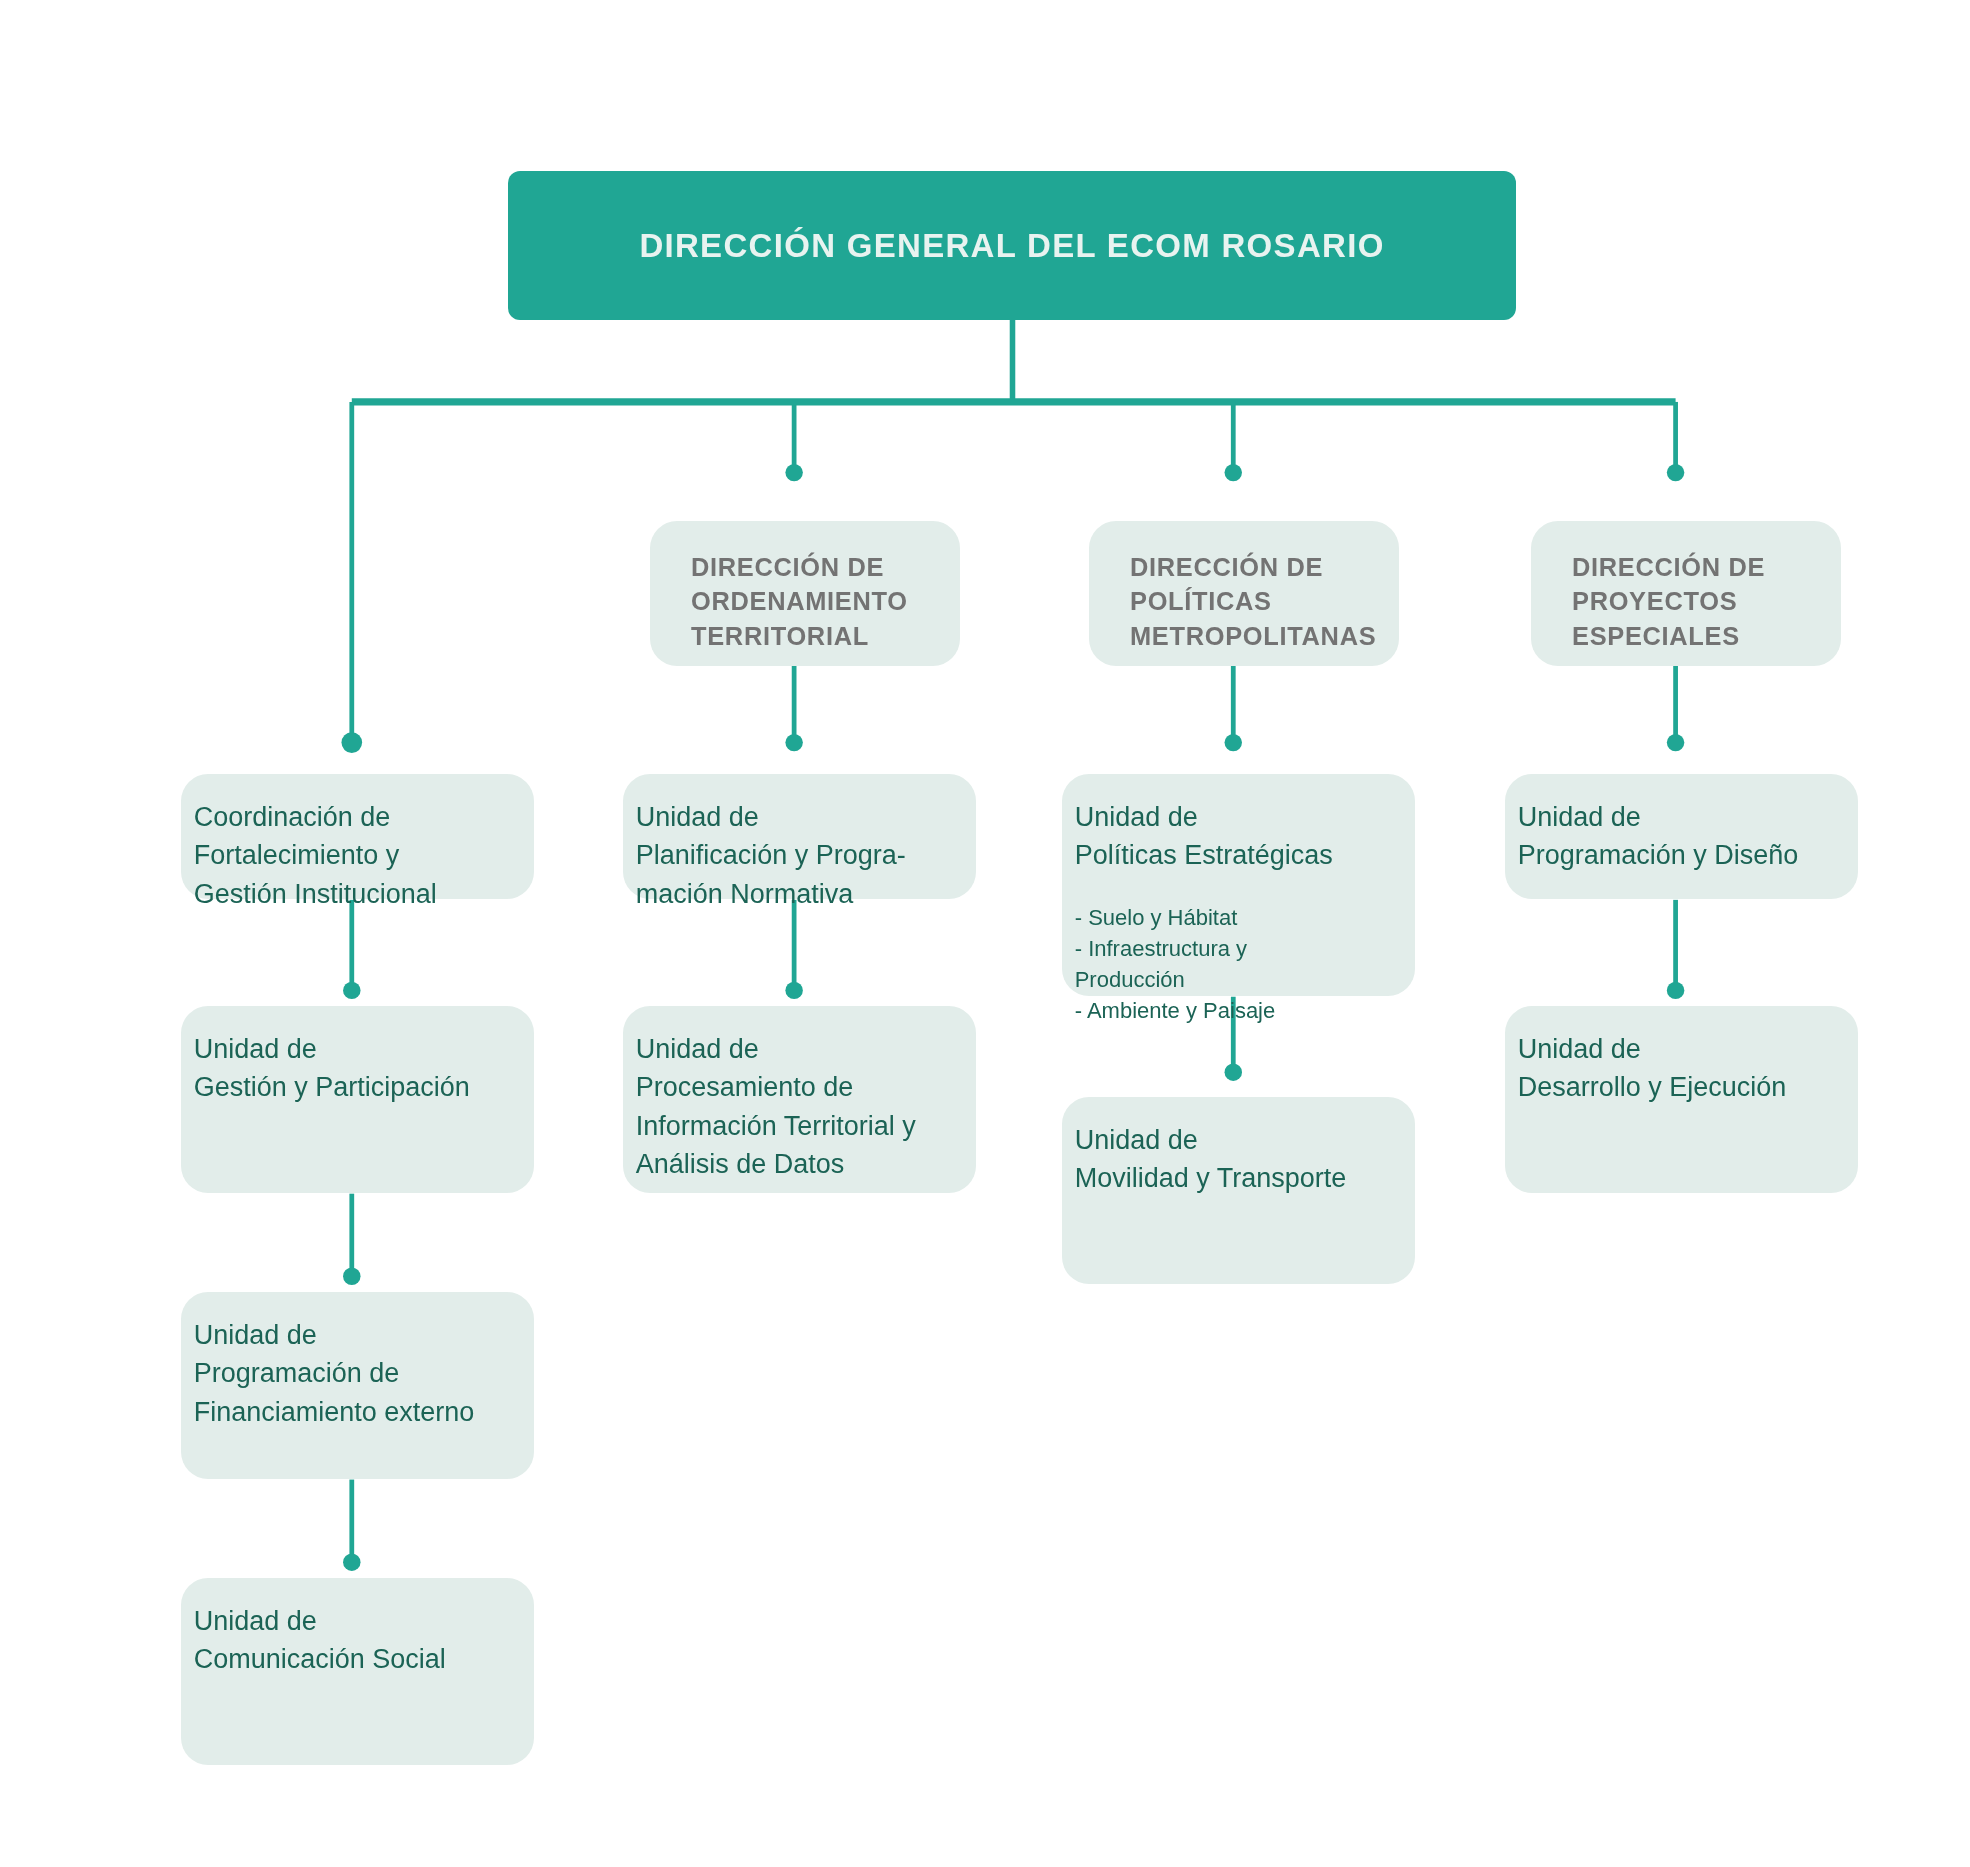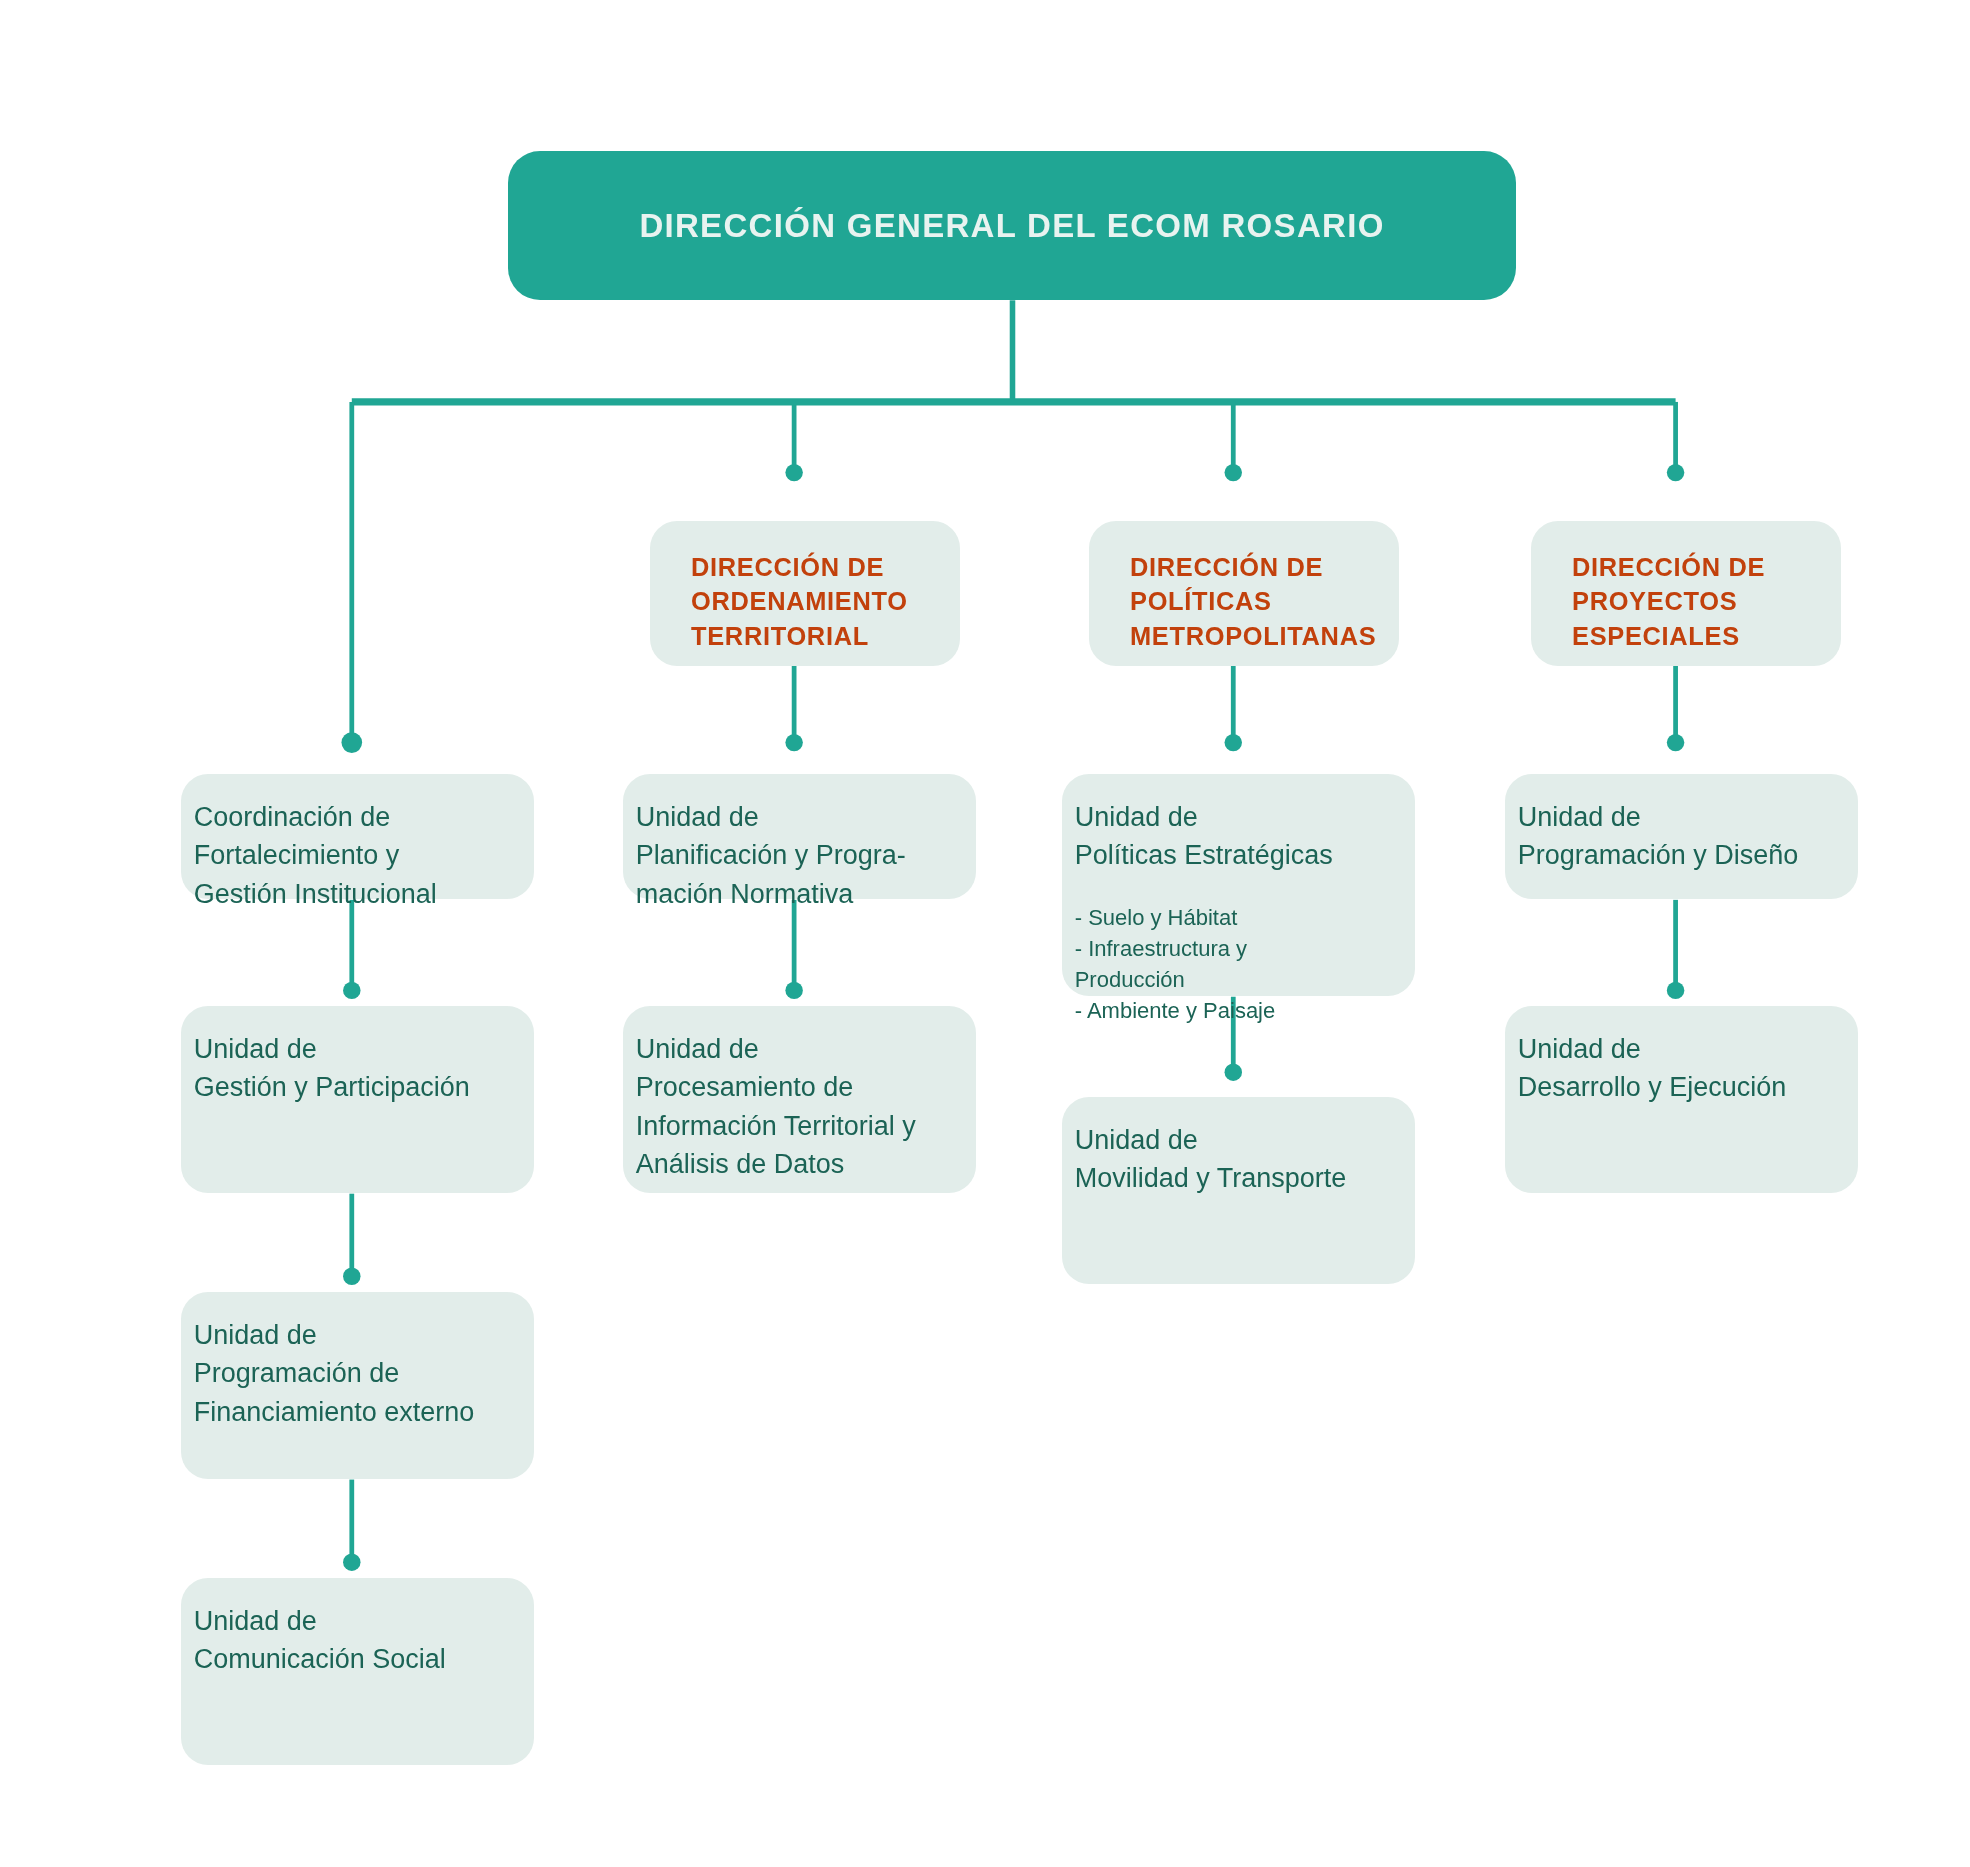--- a/index.html
+++ b/index.html
@@ -27,39 +27,40 @@
   }
   .node {
     position: absolute;
     box-sizing: border-box;
     border-radius: 27px;
     display: block;
     padding: 0;
   }
   .node.root {
     background: #20a694;
-    border-radius: 32px;
+    border-radius: 12px;
     display: flex;
     align-items: center;
     justify-content: center;
+    margin-top: 20px;
   }
   .node.root .node-title {
     color: #e8f3f0;
     font-size: 33px;
     font-weight: bold;
     letter-spacing: 1.3px;
     line-height: 1.25;
     text-align: center;
     white-space: pre-line;
   }
   .node.dir {
     background: #e2edea;
   }
   .node.dir .node-title {
-    color: #c2410c;
+    color: #737373;
     font-size: 25.4px;
     font-weight: bold;
     letter-spacing: 0.7px;
     line-height: 1.35;
     text-align: left;
     white-space: pre-line;
     display: block;
     padding: 29px 0 0 41px;
   }
   .node.unit {

